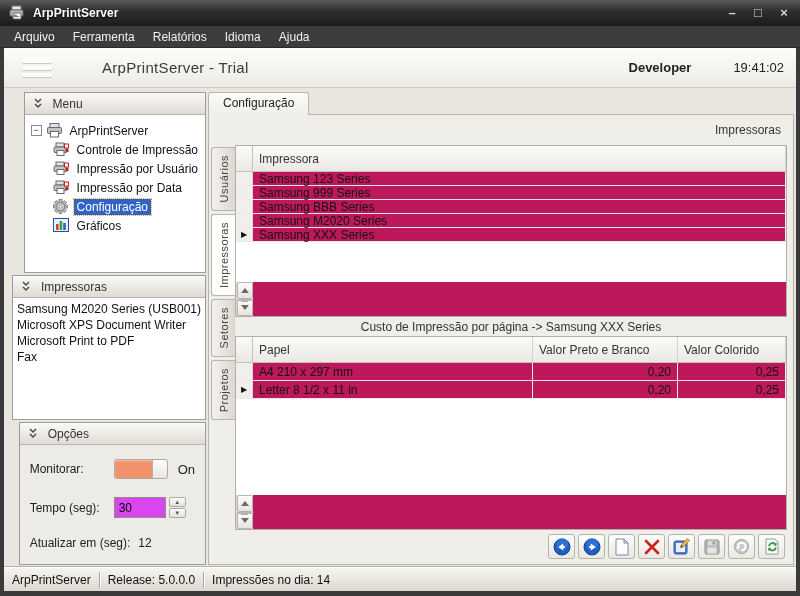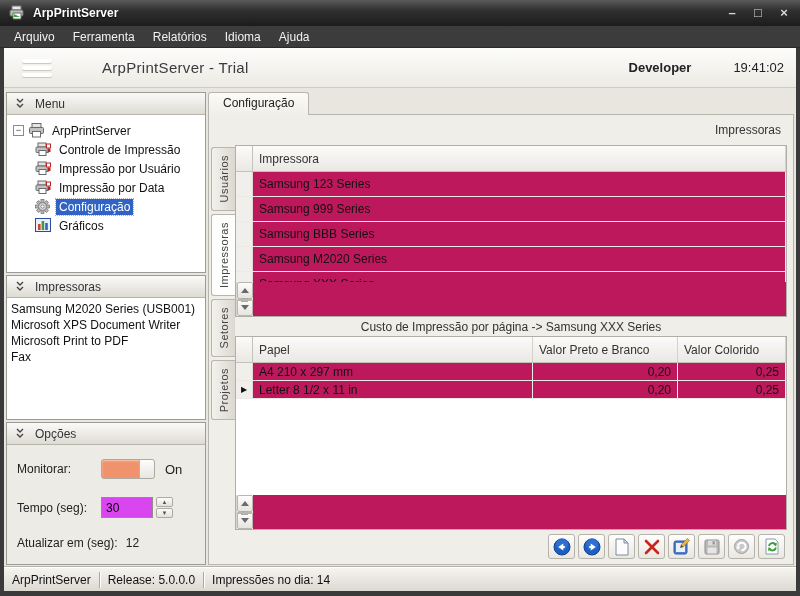--- a/index.html
+++ b/index.html
@@ -28,21 +28,21 @@
   .hamburger span { display:block; height:4px; background:#fff; border-radius:2px; box-shadow:0 1px 1px #c9c6bf; }
   .header-title { font-size:15px; color:#3a3a3a; margin-left:40px; letter-spacing:0.3px; }
   .header-right { margin-left:auto; display:flex; align-items:center; gap:42px; }
   .header-user { font-weight:bold; font-size:13px; color:#222; }
   .header-time { font-size:13px; color:#222; }
 
   
   .main { flex:1; display:flex; padding:4px 2px 2px 2px; overflow:hidden; }
 
   
-  .sidebar { width:200px; display:flex; flex-direction:column; gap:2px; flex:0 0 auto; }
+  .sidebar { width:200px; display:flex; flex-direction:column; gap:2px; flex:0 0 auto;align-items:flex-end; }
   .panel { border:1px solid #9d9b96; background:#fff; display:flex; flex-direction:column; }
   .panel-header { height:22px; background:linear-gradient(#fafaf9, #dedbd3); border-bottom:1px solid #b7b4ad; display:flex; align-items:center; padding:0 8px; gap:10px; flex:0 0 auto; cursor:pointer; }
   .panel-header .chev { display:flex; }
   .panel-title { color:#333; font-size:12px; }
   .panel-menu { height:187px; }
   .panel-printers { height:149px; }
   .panel-options { flex:1; background:#edebe5; }
 
   
   .tree { padding:6px 4px; background:#fff; flex:1; overflow:hidden; }
@@ -87,21 +87,21 @@
 
   .tables { flex:1; display:flex; flex-direction:column; overflow:hidden; }
 
   .grid { border:1px solid #b2afa8; background:#be185d; display:flex; overflow:hidden;flex-direction:column; }
   .grid-1 { height:172px; flex:0 0 auto; }
   .grid-2 { flex:1; }
   .grid-main { flex:1; display:flex; flex-direction:column; overflow:hidden; }
   .grid-header { display:flex; height:26px; background:linear-gradient(#fbfbfa,#eae8e3); border-bottom:1px solid #c4c1ba; flex:0 0 auto; }
   .gh-cell { display:flex; align-items:center; padding:0 6px; font-size:12px; color:#333; border-right:1px solid #d5d2cb; }
   .gh-sel { width:17px; border-right:1px solid #c4c1ba; background:linear-gradient(#fbfbfa,#eae8e3); }
-  .grid-row { display:flex; height:25px; border-bottom:1px solid #eceae6; flex:0 0 auto; }
+  .grid-row { display:flex; height:14px; border-bottom:1px solid #eceae6; flex:0 0 auto; }
   .gr-sel { width:17px; background:#f1efeb; border-right:1px solid #dcd9d3; display:flex; align-items:center; justify-content:center; font-size:8px; color:#111; }
   .gr-cell { display:flex; align-items:center; padding:0 6px; font-size:12px; color:#111; border-right:1px solid #f0eeea; white-space:nowrap; }
   .gr-cell.num { justify-content:flex-end; }
   .col-flex { flex:1; } .col-bw { width:145px; flex:0 0 auto; } .col-color { width:108px; flex:0 0 auto; }
   .grid-filler { flex:1; background:#fff; }
 
   
   .vscroll { width:17px; background:#f3f1ec; border-left:1px solid #d8d5ce; display:flex; flex-direction:column; flex:0 0 auto; }
   .sb-btn { height:17px; border:1px solid #b9b6af; border-radius:2px; background:linear-gradient(#fdfdfc,#e6e4de); display:flex; align-items:center; justify-content:center; flex:0 0 auto; cursor:pointer; }
   .sb-btn svg { display:block; }

